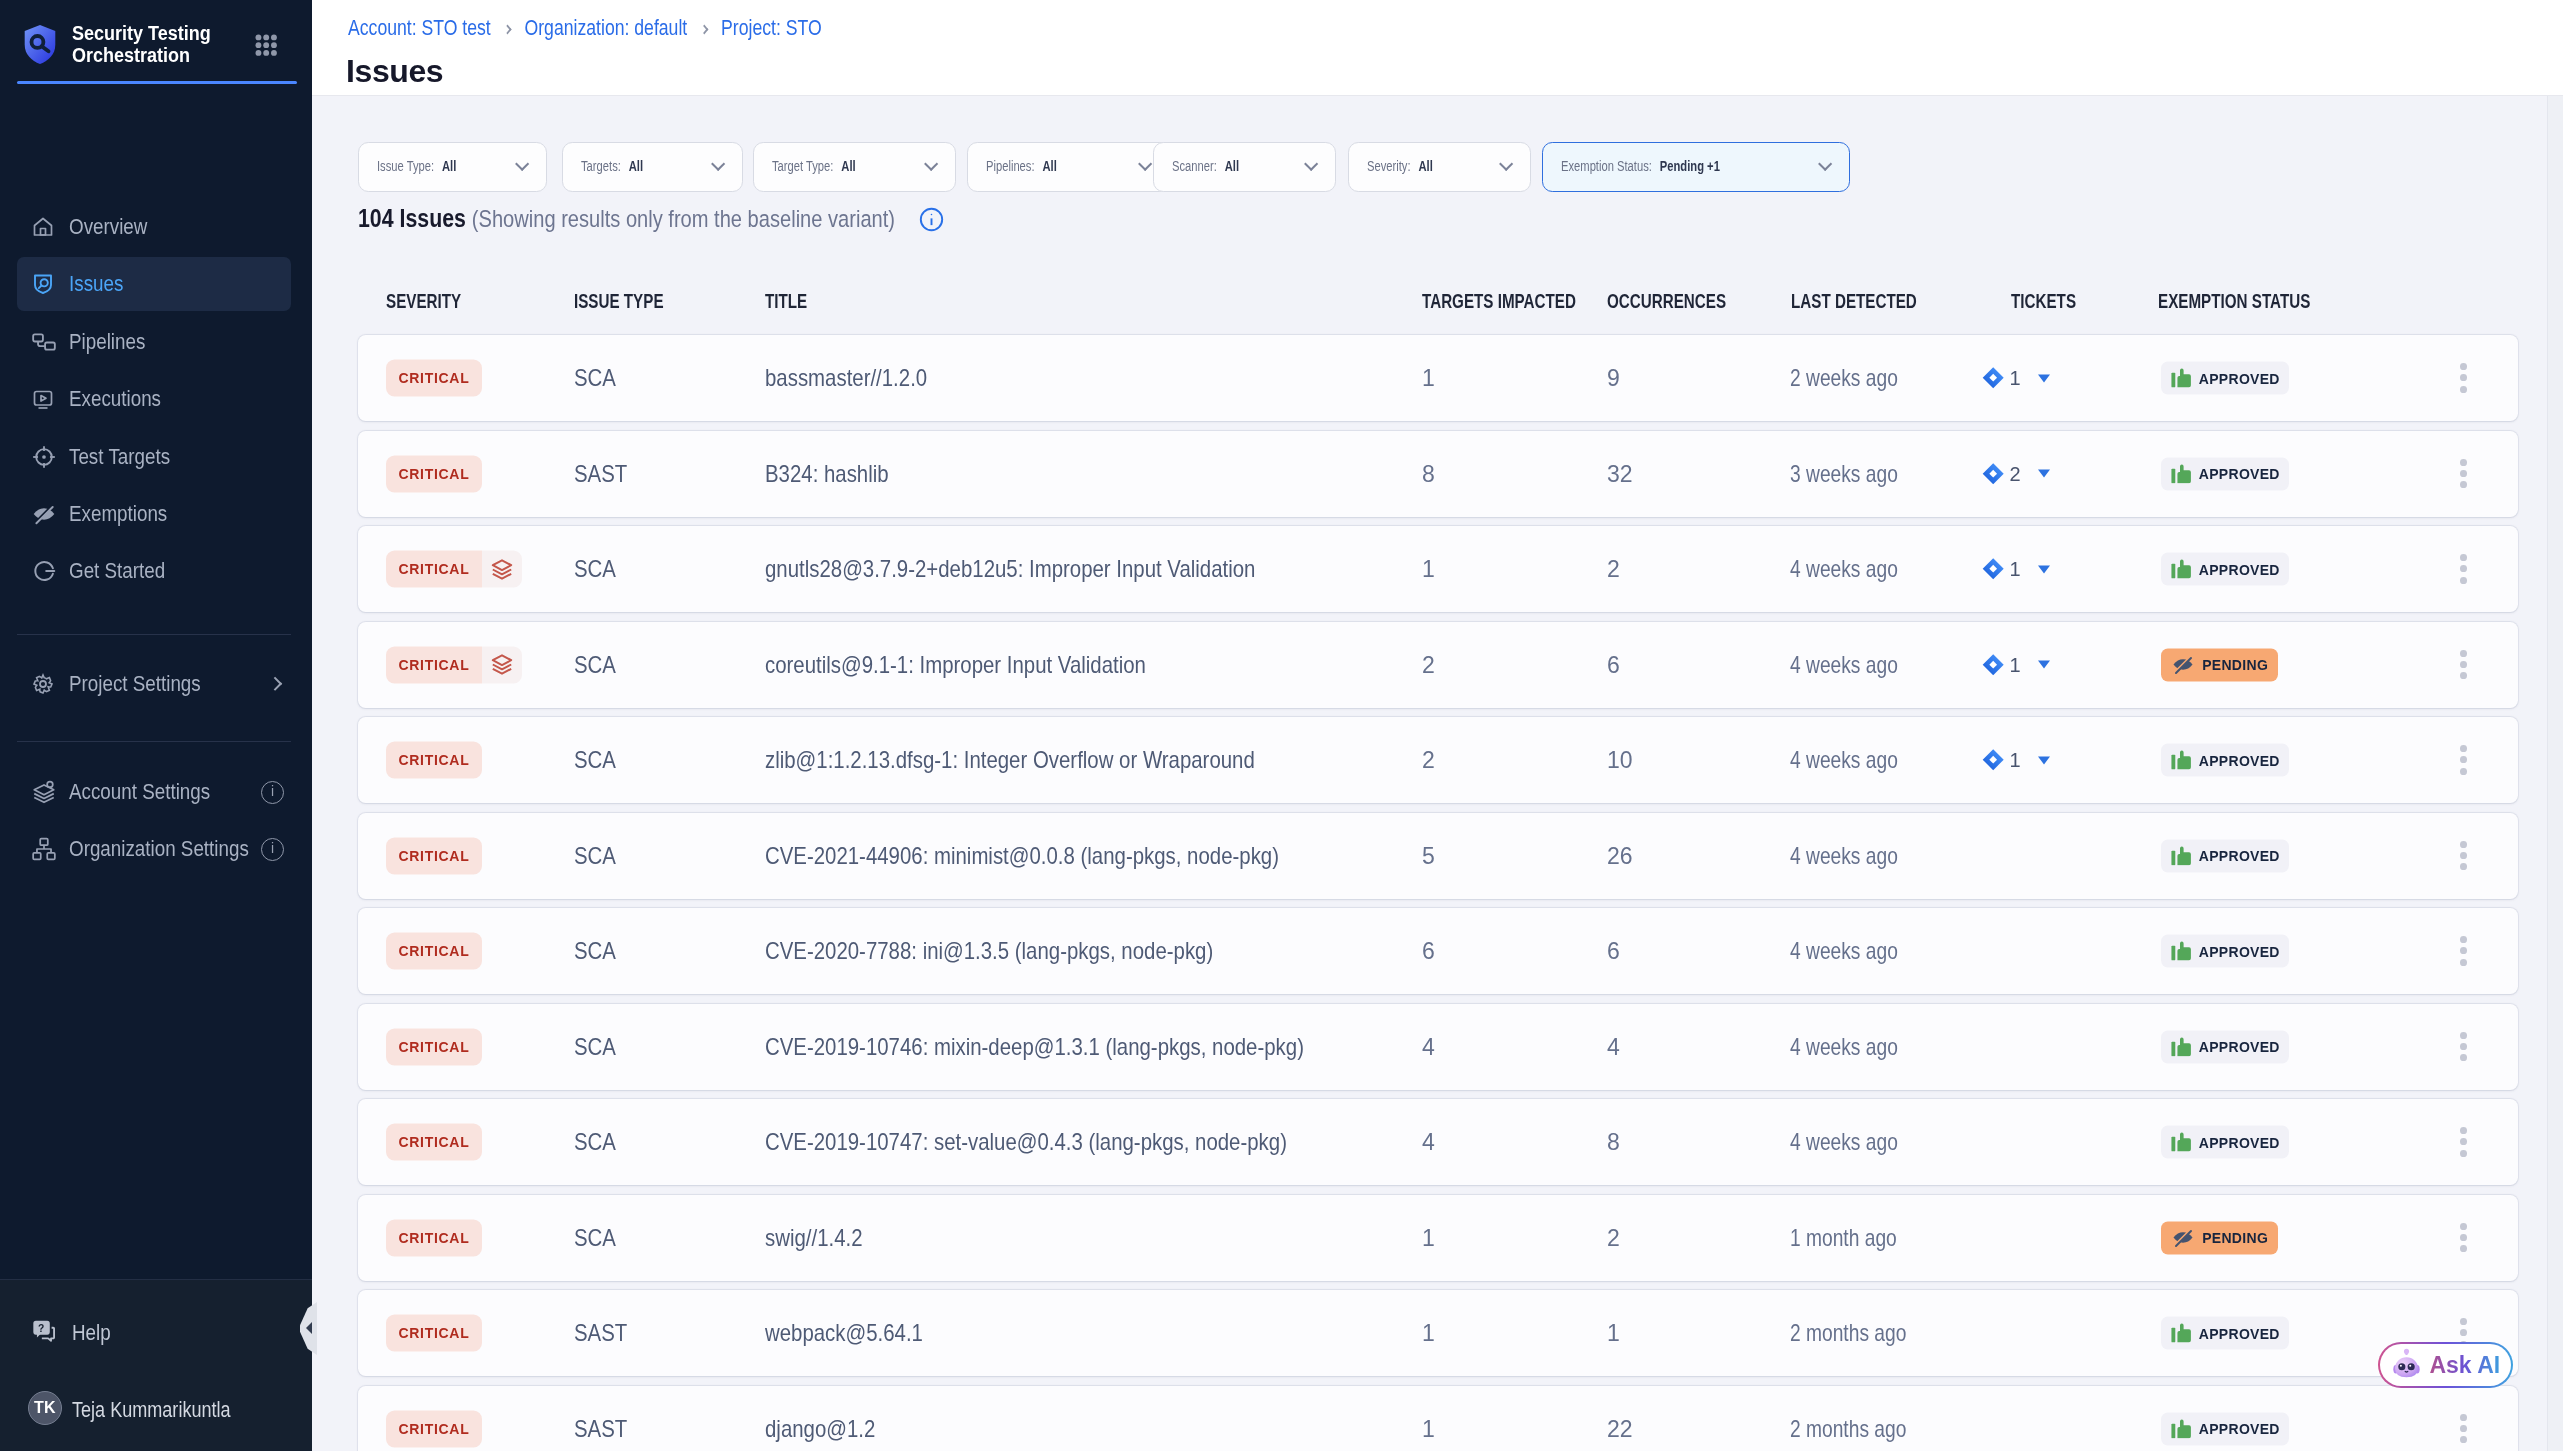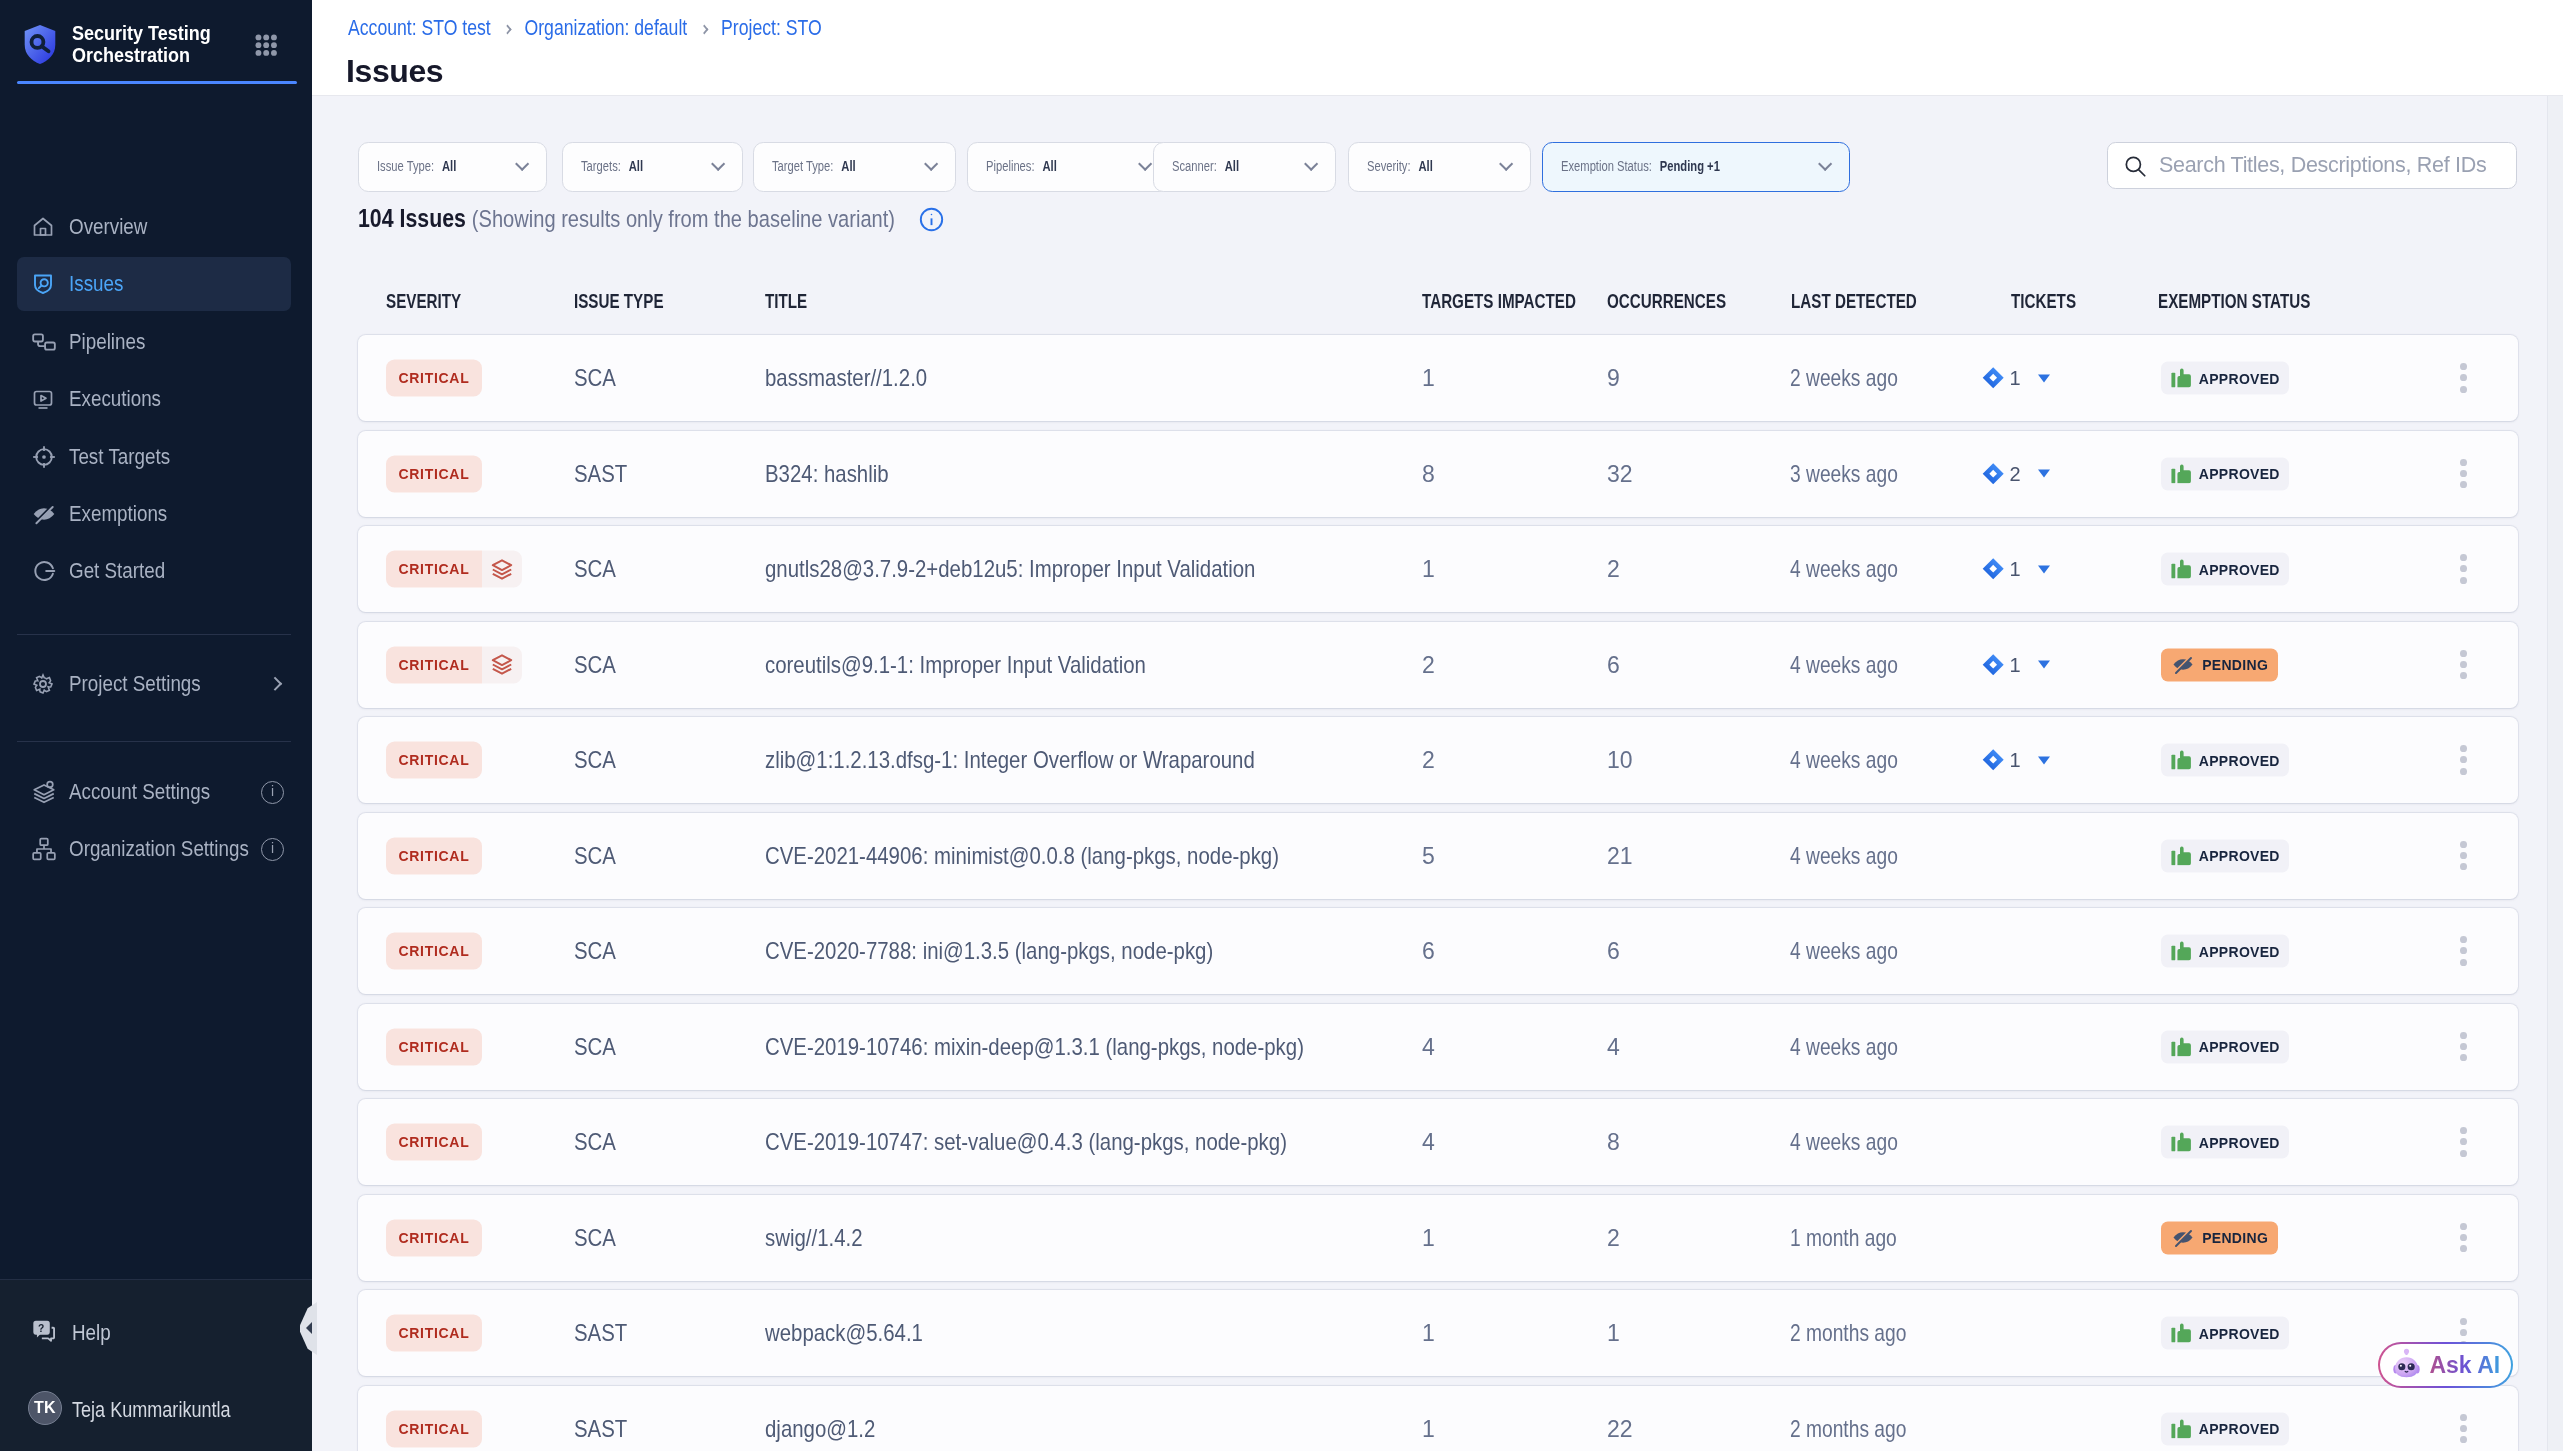--- a/index.html
+++ b/index.html
@@ -212,27 +212,20 @@
     <div class="crumbs">Account: STO test <i class="sep"></i> Organization: default <i class="sep"></i> Project: STO</div>
     <div class="h1">Issues</div>
   </div>
   <div class="fbtn" style="left:46px;width:189px"><span class="fl">Issue Type: <b>All</b></span><i class="chev3"></i></div>
   <div class="fbtn" style="left:250px;width:181px"><span class="fl">Targets: <b>All</b></span><i class="chev3"></i></div>
   <div class="fbtn" style="left:441px;width:203px"><span class="fl">Target Type: <b>All</b></span><i class="chev3"></i></div>
   <div class="fbtn" style="left:655px;width:203px"><span class="fl">Pipelines: <b>All</b></span><i class="chev3"></i></div>
   <div class="fbtn" style="left:841px;width:183px"><span class="fl">Scanner: <b>All</b></span><i class="chev3"></i></div>
   <div class="fbtn" style="left:1036px;width:183px"><span class="fl">Severity: <b>All</b></span><i class="chev3"></i></div>
   <div class="fbtn sel" style="left:1230px;width:308px"><span class="fl">Exemption Status: <b>Pending +1</b></span><i class="chev3"></i></div>
-  <div class="search">
-    <svg width="26" height="26" viewBox="0 0 24 24" fill="none" stroke="#272c39" stroke-width="1.6">
-        <circle cx="10.5" cy="10.5" r="6.5"></circle>
-        <line x1="15.5" y1="15.5" x2="21" y2="21" stroke-linecap="round"></line>
-      </svg>
-    <span>Search Titles, Descriptions, Ref IDs</span>
-  </div>
   <div class="count"><b>104 Issues</b> <span>(Showing results only from the baseline variant)</span></div>
   <svg class="cinfo" width="27" height="27" viewBox="0 0 24 24" fill="none" stroke="#2970e8" stroke-width="1.7">
       <circle cx="12" cy="12" r="9.5"></circle>
       <line x1="12" y1="11" x2="12" y2="17"></line>
       <circle cx="12" cy="7.5" r="0.7" fill="#2970e8" stroke="none"></circle>
     </svg>
   <div class="thead">
     <span style="left:74px">SEVERITY</span>
     <span style="left:262px">ISSUE TYPE</span>
     <span style="left:453px">TITLE</span>
@@ -438,21 +431,21 @@
           <i></i>
         </div>
       </div>
       <div class="row">
         <div class="cell sev only">
           <span class="crit">CRITICAL</span>
         </div>
         <div class="cell typ">SCA</div>
         <div class="cell ttl">CVE-2021-44906: minimist@0.0.8 (lang-pkgs, node-pkg)</div>
         <div class="cell num1">5</div>
-        <div class="cell num2">21</div>
+        <div class="cell num2">26</div>
         <div class="cell ago">4 weeks ago</div>
         <div class="cell exm ap">
           <svg width="20.6" height="20.6" viewBox="0 0 24 24" fill="#54a759">
             <rect x="0.5" y="6" width="4.5" height="17" rx="1"></rect>
             <path d="M7.5 23 Q7.5 23 7.5 21 L7.5 12 Q7.5 10 9.5 10 L10.5 10 L10.5 3.5 Q10.5 1.2 12.6 1.2 Q14.7 1.2 14.7 3.5 L14.7 8 L21 8 Q23.2 8 23.2 10.2 L23.2 20.8 Q23.2 23 21 23 Z"></path>
           </svg>
           <span>APPROVED</span>
         </div>
         <div class="cell dots">
           <i></i>

